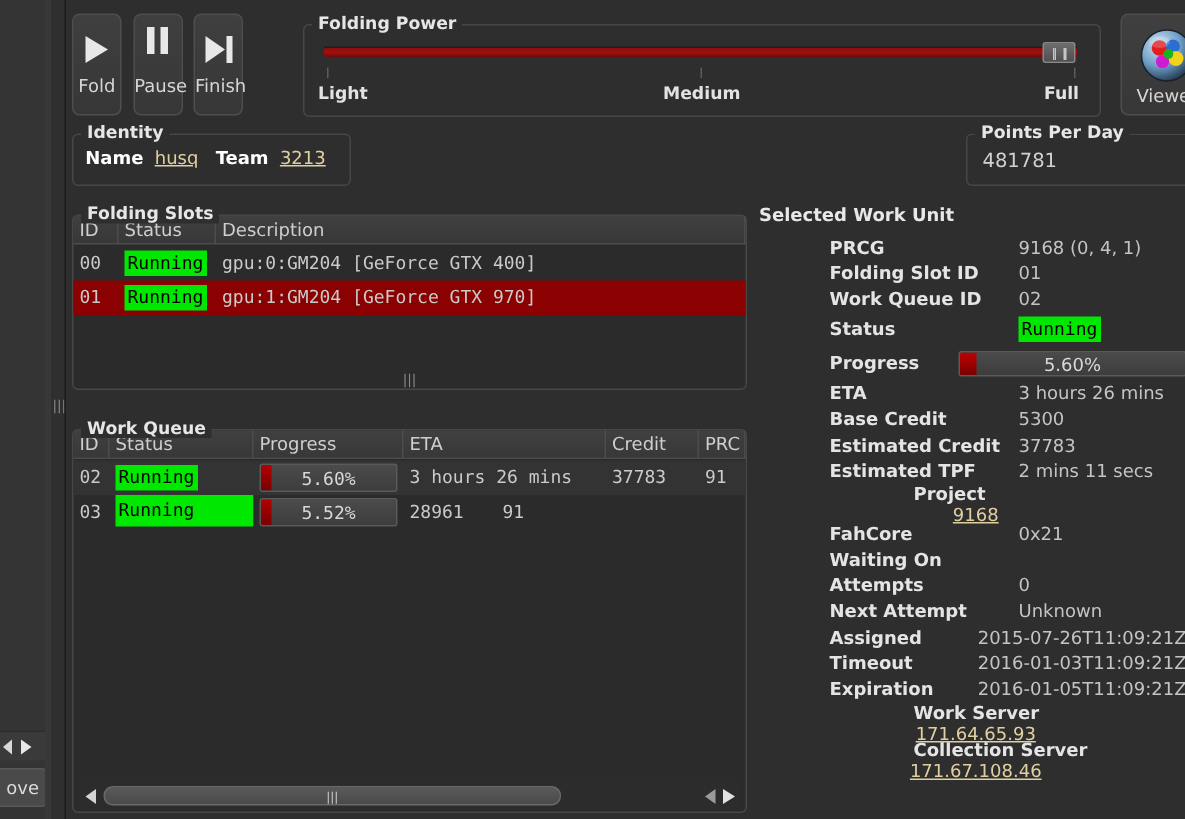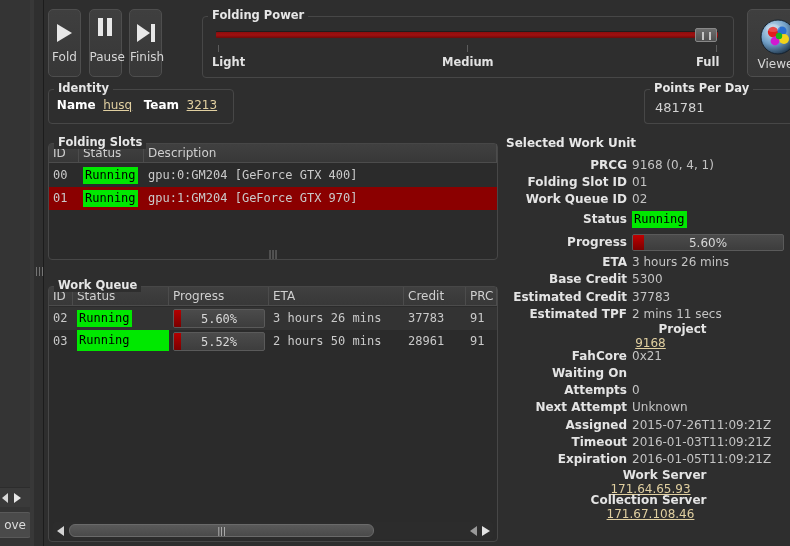--- a/index.html
+++ b/index.html
@@ -203,22 +203,22 @@
 
   
   #swu { position: absolute; left: 462px; top: 132px; width: 285px; height: 400px; }
   #swu .gtitle2 {
     position: absolute; left: 0; top: 0;
     font-weight: bold; font-size: 12px; color: #e8e8e8;
   }
   .dl { position: absolute; left: 0; top: 20px; width: 285px; }
   .drow { display: flex; align-items: center; height: 17.2px; }
   .drow .dk {
-    width: 126px; text-align: right; padding-right: 5px;
-    font-weight: bold; font-size: 12px; color: #e4e4e4; white-space: nowrap;
+    width: 126px; padding-right: 5px;
+    font-weight: bold; font-size: 12px; color: #e4e4e4; white-space: nowrap; margin-left: 47px;
   }
   .drow .dv { font-size: 12px; color: #c4c4c4; white-space: nowrap; }
   .drow .dv.link { color: #e0cfa0; text-decoration: underline; cursor: pointer; }
   .drow.tall { height: 23px; }
   .drow.gap { height: 25px; flex-direction: column; }
   .pbar-wu {
     position: relative; display: inline-block; width: 152px; height: 17px;
     background: linear-gradient(#4b4b4b, #3d3d3d); border: 1px solid #5a5a5a;
     border-radius: 2px; overflow: hidden; vertical-align: middle;
   }
@@ -386,21 +386,20 @@
       <div class="td" style="width:24px">03</div>
       <div class="td" style="width:96px">
         <span class="badge-running" style="display:block;width:92px;line-height:21px;height:21px;padding-left:2px;">Running</span>
       </div>
       <div class="td" style="width:100px">
         <span class="pbar">
           <span class="fill" style="width:7px"></span>
           <span class="ptxt">5.52%</span>
         </span>
       </div>
-      <div class="td" style="width:135px">2 hours 50 mins</div>
       <div class="td" style="width:62px">28961</div>
       <div class="td" style="flex:1">91</div>
     </div>
 
     <div id="wq-scroll">
       <span class="sb-arrow l"></span>
       <div class="sb-thumb">
             <span>|||</span>
           </div>
       <span class="sb-arrow r1"></span>

